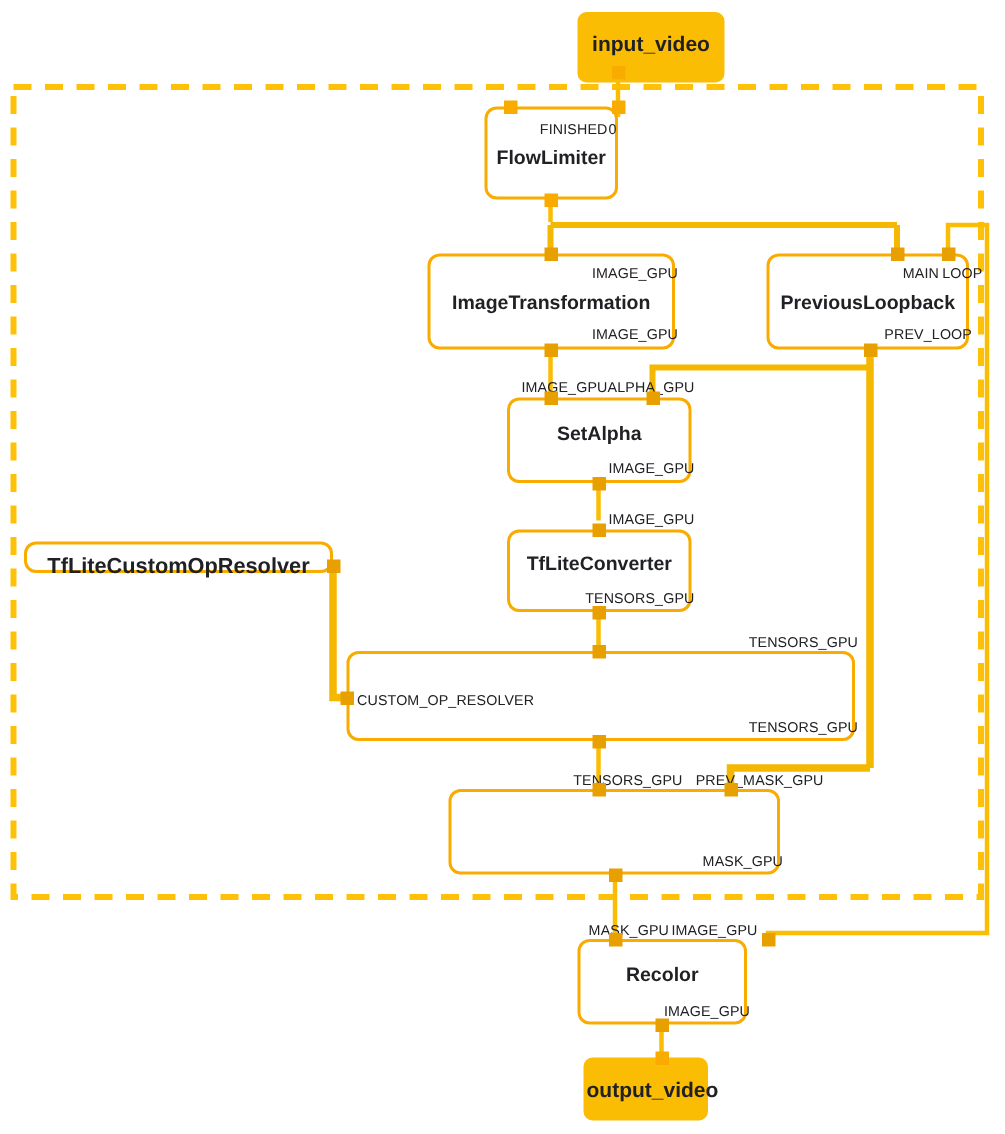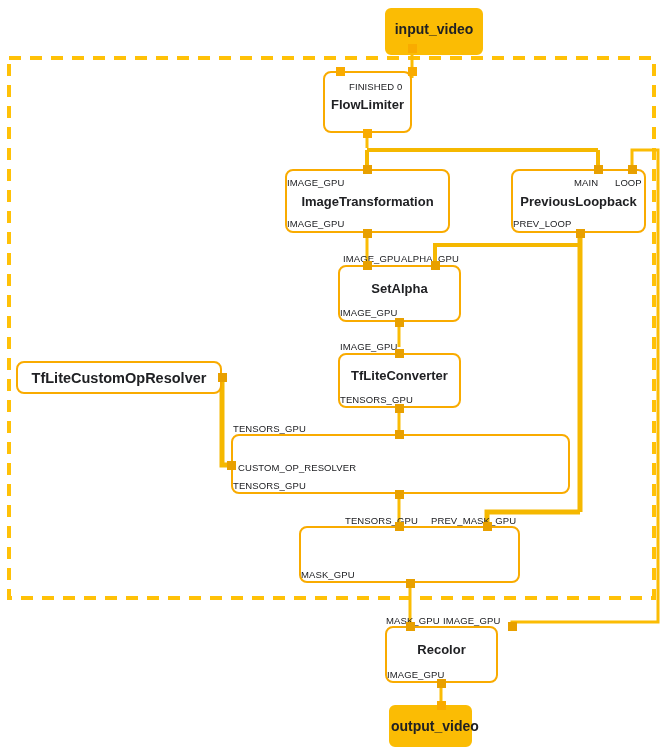--- a/index.html
+++ b/index.html
@@ -7,21 +7,21 @@
        font-family:"Liberation Sans","DejaVu Sans",sans-serif;}
   #stage{position:absolute;left:0;top:0;width:670px;height:756px;}
   svg.wires{position:absolute;left:0;top:0;width:670px;height:756px;pointer-events:none;}
 
   .node{position:absolute;box-sizing:border-box;border:2px solid #F9AB00;
         border-radius:8px;background:#ffffff;}
   .node .title{position:absolute;left:0;right:0;text-align:center;
         font-weight:bold;color:#202124;white-space:nowrap;}
   .node.calc .title{font-size:13px;}
   .iolabel{position:absolute;font-size:9.5px;color:#202124;white-space:nowrap;
-           letter-spacing:.1px;text-align:left;}
+           letter-spacing:.1px;text-align:right;}
   .stream{position:absolute;box-sizing:border-box;border-radius:6px;
           background:#FBBC04;border:2px solid #FBBC04;}
   .stream .title{position:absolute;left:0;right:0;text-align:center;
           font-weight:bold;font-size:14px;color:#202124;white-space:nowrap;}
   .port{position:absolute;width:9px;height:9px;background:#F9AB00;}
   .port.dark{background:#E8A000;}
 </style>
 </head>
 <body>
 
@@ -105,21 +105,21 @@
   <div class="port dark" style="left:395px;top:318px;"></div>
 
   <div class="node calc" style="left:338px;top:353px;width:123px;height:55px;">
     <div class="iolabel" style="left:0;right:0;top:-14px;width:123px;">IMAGE_GPU</div>
     <div class="title" style="top:13px;">TfLiteConverter</div>
     <div class="iolabel" style="left:0;right:0;top:39px;width:123px;">TENSORS_GPU</div>
   </div>
   <div class="port dark" style="left:395px;top:349px;"></div>
   <div class="port dark" style="left:395px;top:404px;"></div>
 
-  <div class="node" style="left:16px;top:361px;width:206px;height:33px;">
+  <div class="node" style="left:16px;top:361px;width:206px;height:21px;">
     <div class="title" style="top:7px;font-size:14.5px;">TfLiteCustomOpResolver</div>
   </div>
   <div class="port dark" style="left:218px;top:373px;"></div>
 
   <div class="node calc" style="left:231px;top:434px;width:339px;height:60px;">
     <div class="iolabel" style="left:0;right:0;top:-13px;width:339px;">TENSORS_GPU</div>
     <div class="iolabel" style="left:5px;top:26px;width:110px;text-align:left;">CUSTOM_OP_RESOLVER</div>
     <div class="iolabel" style="left:0;right:0;top:44px;width:339px;">TENSORS_GPU</div>
   </div>
   <div class="port dark" style="left:395px;top:430px;"></div>

